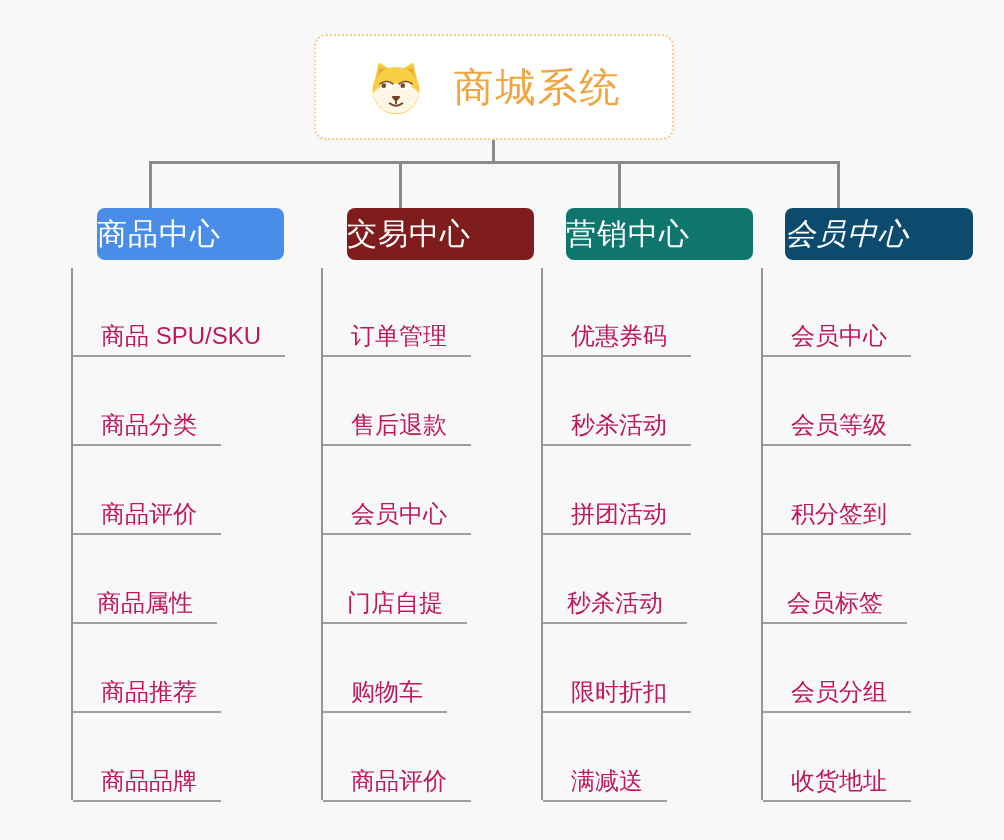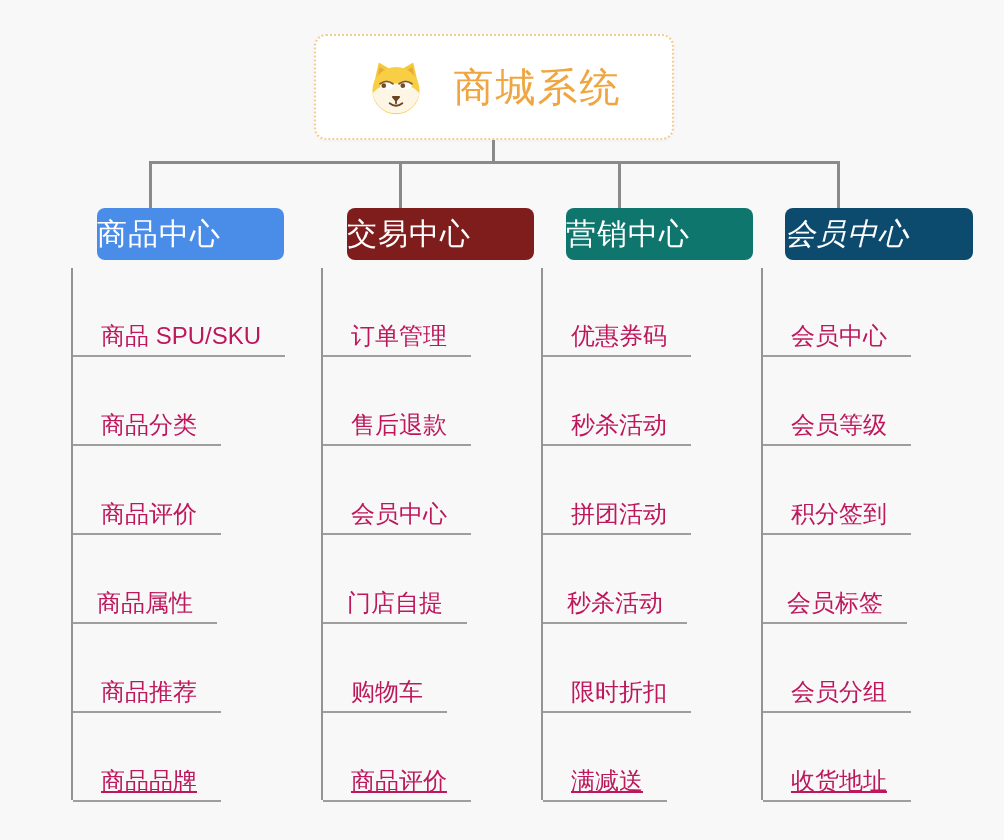--- a/index.html
+++ b/index.html
@@ -92,21 +92,21 @@
     color: #be185d;
     border-bottom: 2px solid #9E9E9E;
     white-space: nowrap;
     cursor: pointer;
   }
   .r1 { top: 53px; }
   .r2 { top: 142px; }
   .r3 { top: 231px; text-align: center; }
   .r4 { top: 320px; padding-left: 24px; }
   .r5 { top: 409px; }
-  .r6 { top: 498px; text-decoration: underline; }
+  .r6 { top: 498px; }
 </style>
 </head>
 <body>
 
 <div class="stage">
 
   <div class="root-node">
     <span class="icon">
       <svg class="dog-icon" viewBox="0 0 64 64" aria-hidden="true">
         <polygon points="8,27 13,5 30,15" fill="#F6C838"></polygon>

